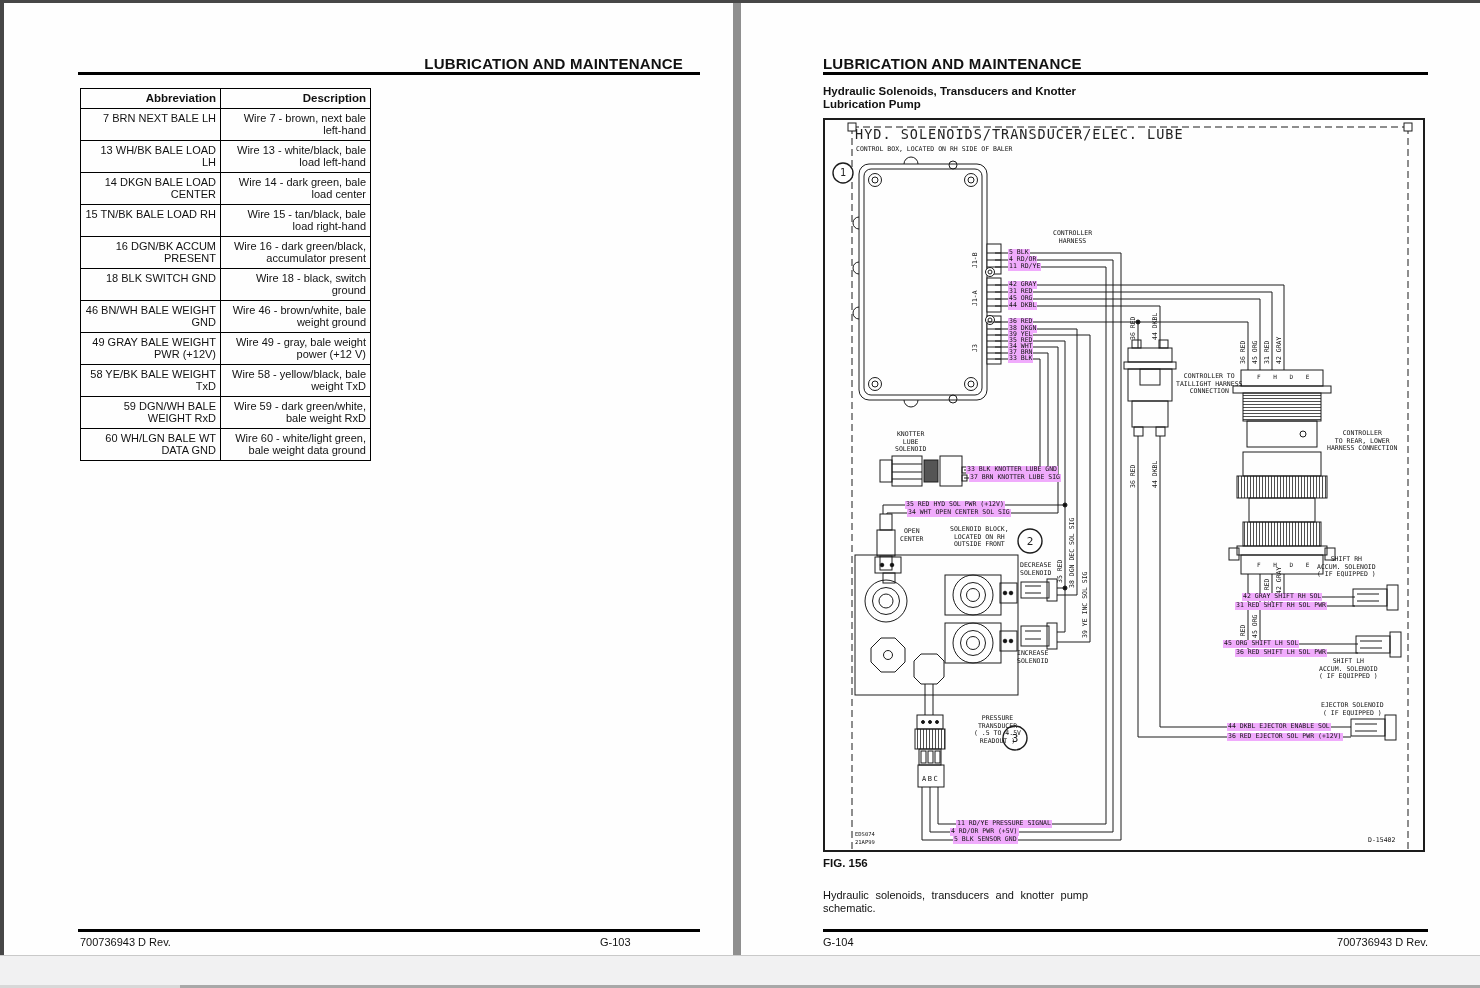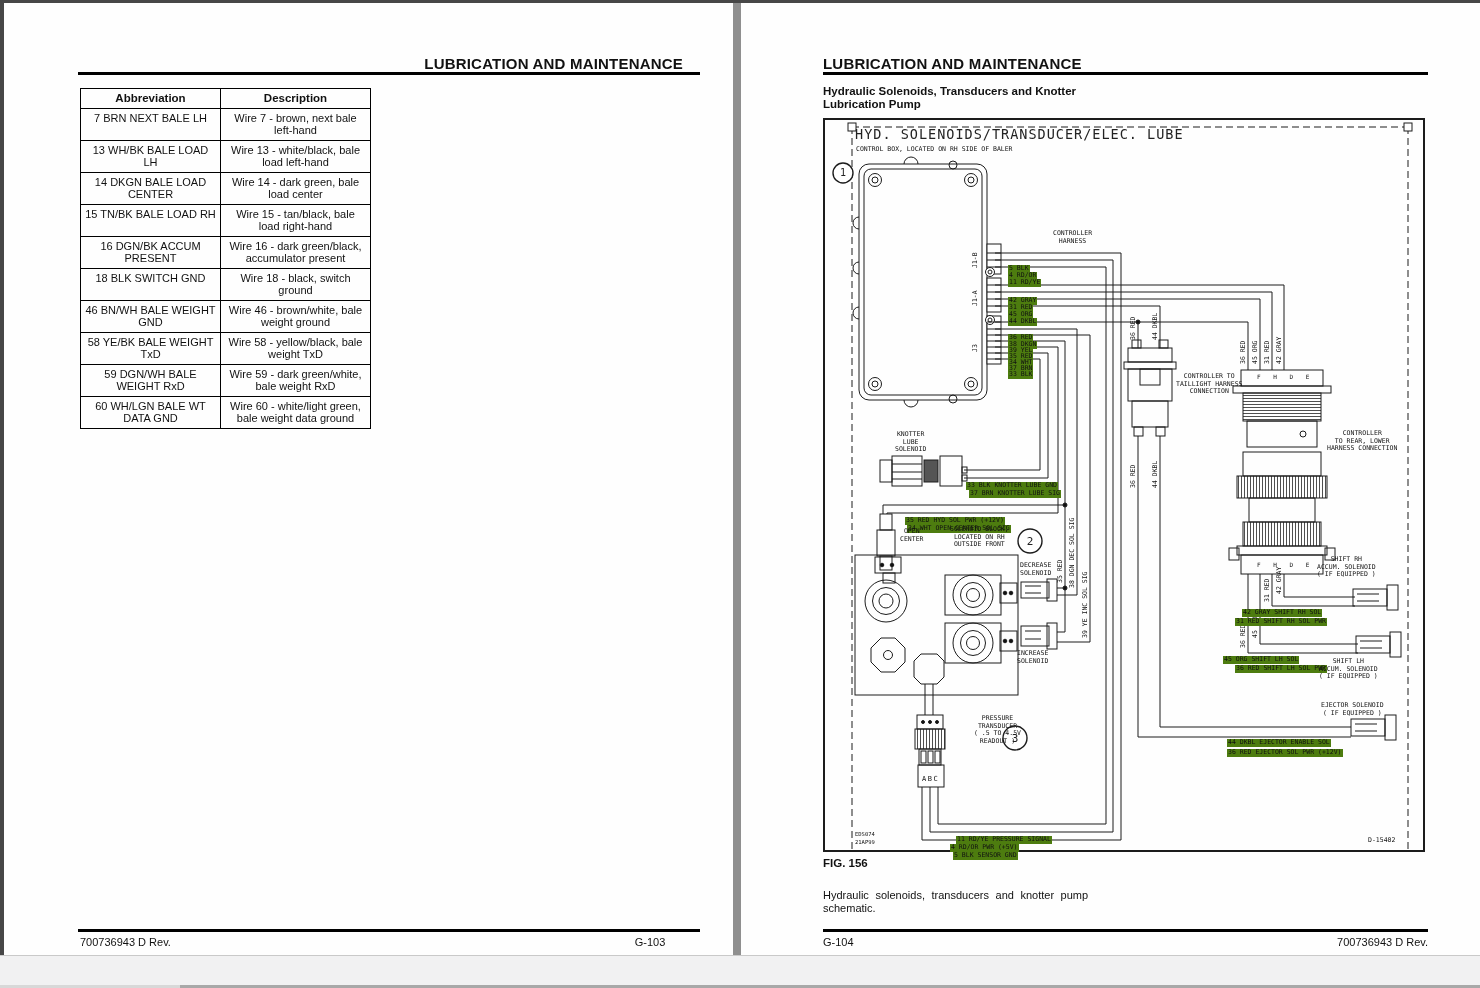--- a/index.html
+++ b/index.html
@@ -7,29 +7,29 @@
           font-family:"Liberation Sans",sans-serif;color:#111;}
   .page{position:absolute;top:3px;height:952px;background:#fefefe;}
   .edge{position:absolute;background:#474747;}
   .rule{position:absolute;background:#000;height:3px;}
   .htitle{position:absolute;font-weight:bold;font-size:15px;letter-spacing:.2px;}
   .subtitle{position:absolute;font-weight:bold;font-size:11.5px;line-height:13px;white-space:pre-line;}
   .footer-txt{position:absolute;font-size:11px;}
   
   table.wiretbl{position:absolute;left:80px;top:88px;border-collapse:collapse;width:291px;
      font-size:11px;line-height:12.5px;}
-  table.wiretbl th,table.wiretbl td{border:1px solid #000;padding:3px 4px;text-align:center;vertical-align:top;}
+  table.wiretbl th,table.wiretbl td{border:1px solid #000;padding:3px 4px;text-align:right;vertical-align:top;}
   table.wiretbl th{font-weight:bold;font-size:11.5px;}
   table.wiretbl .c1{width:131px;}
   
   #diagram{position:absolute;left:823px;top:118px;width:674px;height:734px;
      font-family:"DejaVu Sans Mono",monospace;}
   #diagram svg{position:absolute;left:0;top:0;}
   .dl{position:absolute;font-size:6.5px;line-height:7.5px;white-space:pre-line;color:#111;text-align:center;}
-  .wl{background:#4d7c0f;padding:0 1px;white-space:nowrap;margin-top:16px;}
+  .wl{background:#f0abfc;padding:0 1px;white-space:nowrap;}
   .vlabel{position:absolute;font-size:6.5px;line-height:8px;height:8px;white-space:nowrap;
      transform:rotate(-90deg);transform-origin:0 100%;color:#111;font-family:"DejaVu Sans Mono",monospace;}
   .dtitle{position:absolute;font-size:13.5px;letter-spacing:1px;color:#222;font-weight:500;}
   .callout{position:absolute;text-align:center;font-size:11px;color:#222;}
   .pins{letter-spacing:2px;word-spacing:5px;font-size:6px;}
   .figcap{position:absolute;font-weight:bold;font-size:11.5px;}
   .caption{position:absolute;font-size:11px;line-height:13px;white-space:pre-line;word-spacing:3.5px;}
   
   #toolbar{position:absolute;left:0;top:955px;width:1480px;height:30px;background:#f1f1f2;
      border-top:1px solid #c9c9c9;box-sizing:border-box;}
@@ -76,37 +76,41 @@
         </tr>
     <tr>
           <td>18 BLK SWITCH GND</td>
           <td>Wire 18 - black, switch ground</td>
         </tr>
     <tr>
           <td>46 BN/WH BALE WEIGHT GND</td>
           <td>Wire 46 - brown/white, bale weight ground</td>
         </tr>
     <tr>
+          <td>49 GRAY BALE WEIGHT PWR (+12V)</td>
+          <td>Wire 49 - gray, bale weight power (+12 V)</td>
+        </tr>
+    <tr>
           <td>58 YE/BK BALE WEIGHT TxD</td>
           <td>Wire 58 - yellow/black, bale weight TxD</td>
         </tr>
     <tr>
           <td>59 DGN/WH BALE WEIGHT RxD</td>
           <td>Wire 59 - dark green/white, bale weight RxD</td>
         </tr>
     <tr>
           <td>60 WH/LGN BALE WT DATA GND</td>
           <td>Wire 60 - white/light green, bale weight data ground</td>
         </tr>
   </tbody>
     </table>
 
   <div class="rule" style="left:78px;top:929px;width:622px;"></div>
   <div class="footer-txt" style="left:80px;top:936px;">700736943 D Rev.</div>
-  <div class="footer-txt" style="left:600px;top:936px;width:100px;text-align:center;">G-103</div>
+  <div class="footer-txt" style="left:600px;top:936px;width:100px;text-align:left;">G-103</div>
 
   <div class="page" style="left:741px;width:739px;"></div>
 
   <div class="htitle" style="left:823px;top:55px;">LUBRICATION AND MAINTENANCE</div>
   <div class="rule" style="left:823px;top:72px;width:605px;"></div>
   <div class="subtitle" style="left:823px;top:85px;">Hydraulic Solenoids, Transducers and Knotter
 Lubrication Pump</div>
 
   <div id="diagram">
     <svg width="602" height="734" viewBox="0 0 602 734">

